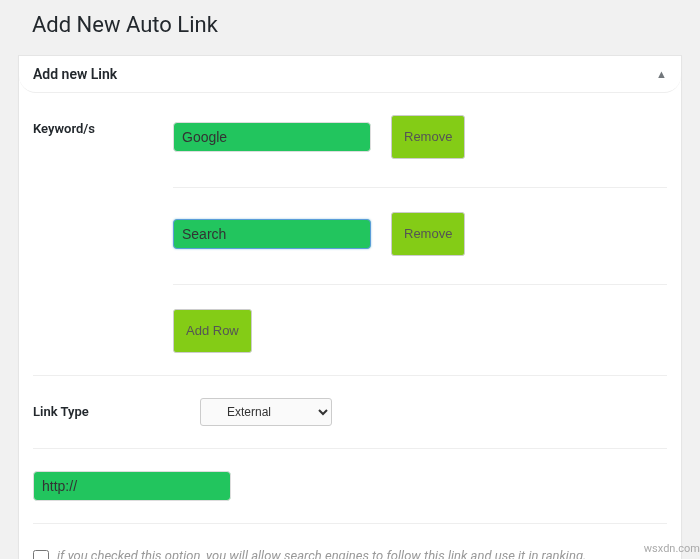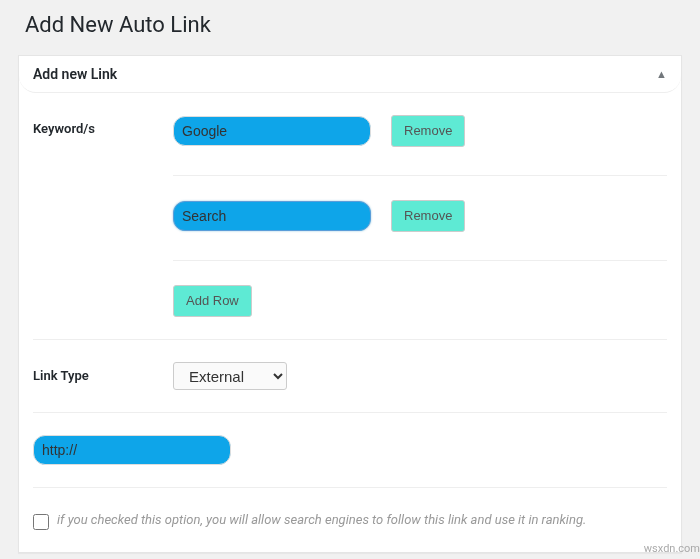--- a/index.html
+++ b/index.html
@@ -13,21 +13,21 @@
       color: #333;
       background: #f1f1f1;
       width: 700px;
       height: 559px;
       overflow: hidden;
     }
     .page-title {
       font-size: 22px;
       font-weight: 400;
       color: #23282d;
-      padding: 12px 0 18px 25px;
+      padding: 12px 0 18px 32px;
     }
     .panel {
       background: #fff;
       border: 1px solid #e5e5e5;
       margin: 0 18px;
       box-shadow: 0 1px 1px rgba(0,0,0,0.04);
     }
     .panel-header {
       border-bottom: 1px solid #eee;
       padding: 10px 14px;
@@ -49,20 +49,21 @@
     .panel-body {
       padding: 0 14px;
     }
     .field-wrap {
       padding: 22px 0;
       display: flex;
       align-items: flex-start;
     }
     .field-sep {
       border-top: 1px solid #eee;
+      gap: 27px;
     }
     .field-label {
       width: 140px;
       flex-shrink: 0;
       font-size: 13px;
       font-weight: 600;
       color: #23282d;
       padding-top: 6px;
     }
     .field-content {
@@ -79,51 +80,51 @@
       border-bottom: 1px solid #eee;
       margin-bottom: 24px;
     }
     .keyword-block.last {
       margin-bottom: 24px;
     }
     input[type="text"] {
       padding: 5px 8px;
       font-size: 14px;
       border: 1px solid #ddd;
-      border-radius: 12px;
+      border-radius: 4px;
       width: 198px;
       height: 30px;
-      background: #0ea5e9;
+      background: #22c55e;
       color: #333;
     }
     input[type="text"].focused {
       border-color: #5b9dd9;
       box-shadow: 0 0 2px rgba(30,140,190,0.5);
       outline: none;
     }
     .btn {
       display: inline-block;
       padding: 4px 12px;
       font-size: 13px;
       border: 1px solid #ccc;
       border-radius: 3px;
-      background: #5eead4;
+      background: #84cc16;
       color: #555;
       cursor: pointer;
-      height: 32px;
+      height: 44px;
       line-height: 18px;
     }
     select {
-      width: 114px;
+      width: 132px;
       height: 28px;
-      font-size: 15px;
+      font-size: 12px;
       border: 1px solid #ccc;
       border-radius: 3px;
       background: #fafafa;
-      padding: 2px 11px;
+      padding: 2px 22px;
       color: #333;
     }
     .checkbox-wrap {
       display: flex;
       align-items: flex-end;
       gap: 8px;
     }
     input[type="checkbox"] {
       width: 16px;
       height: 16px;

